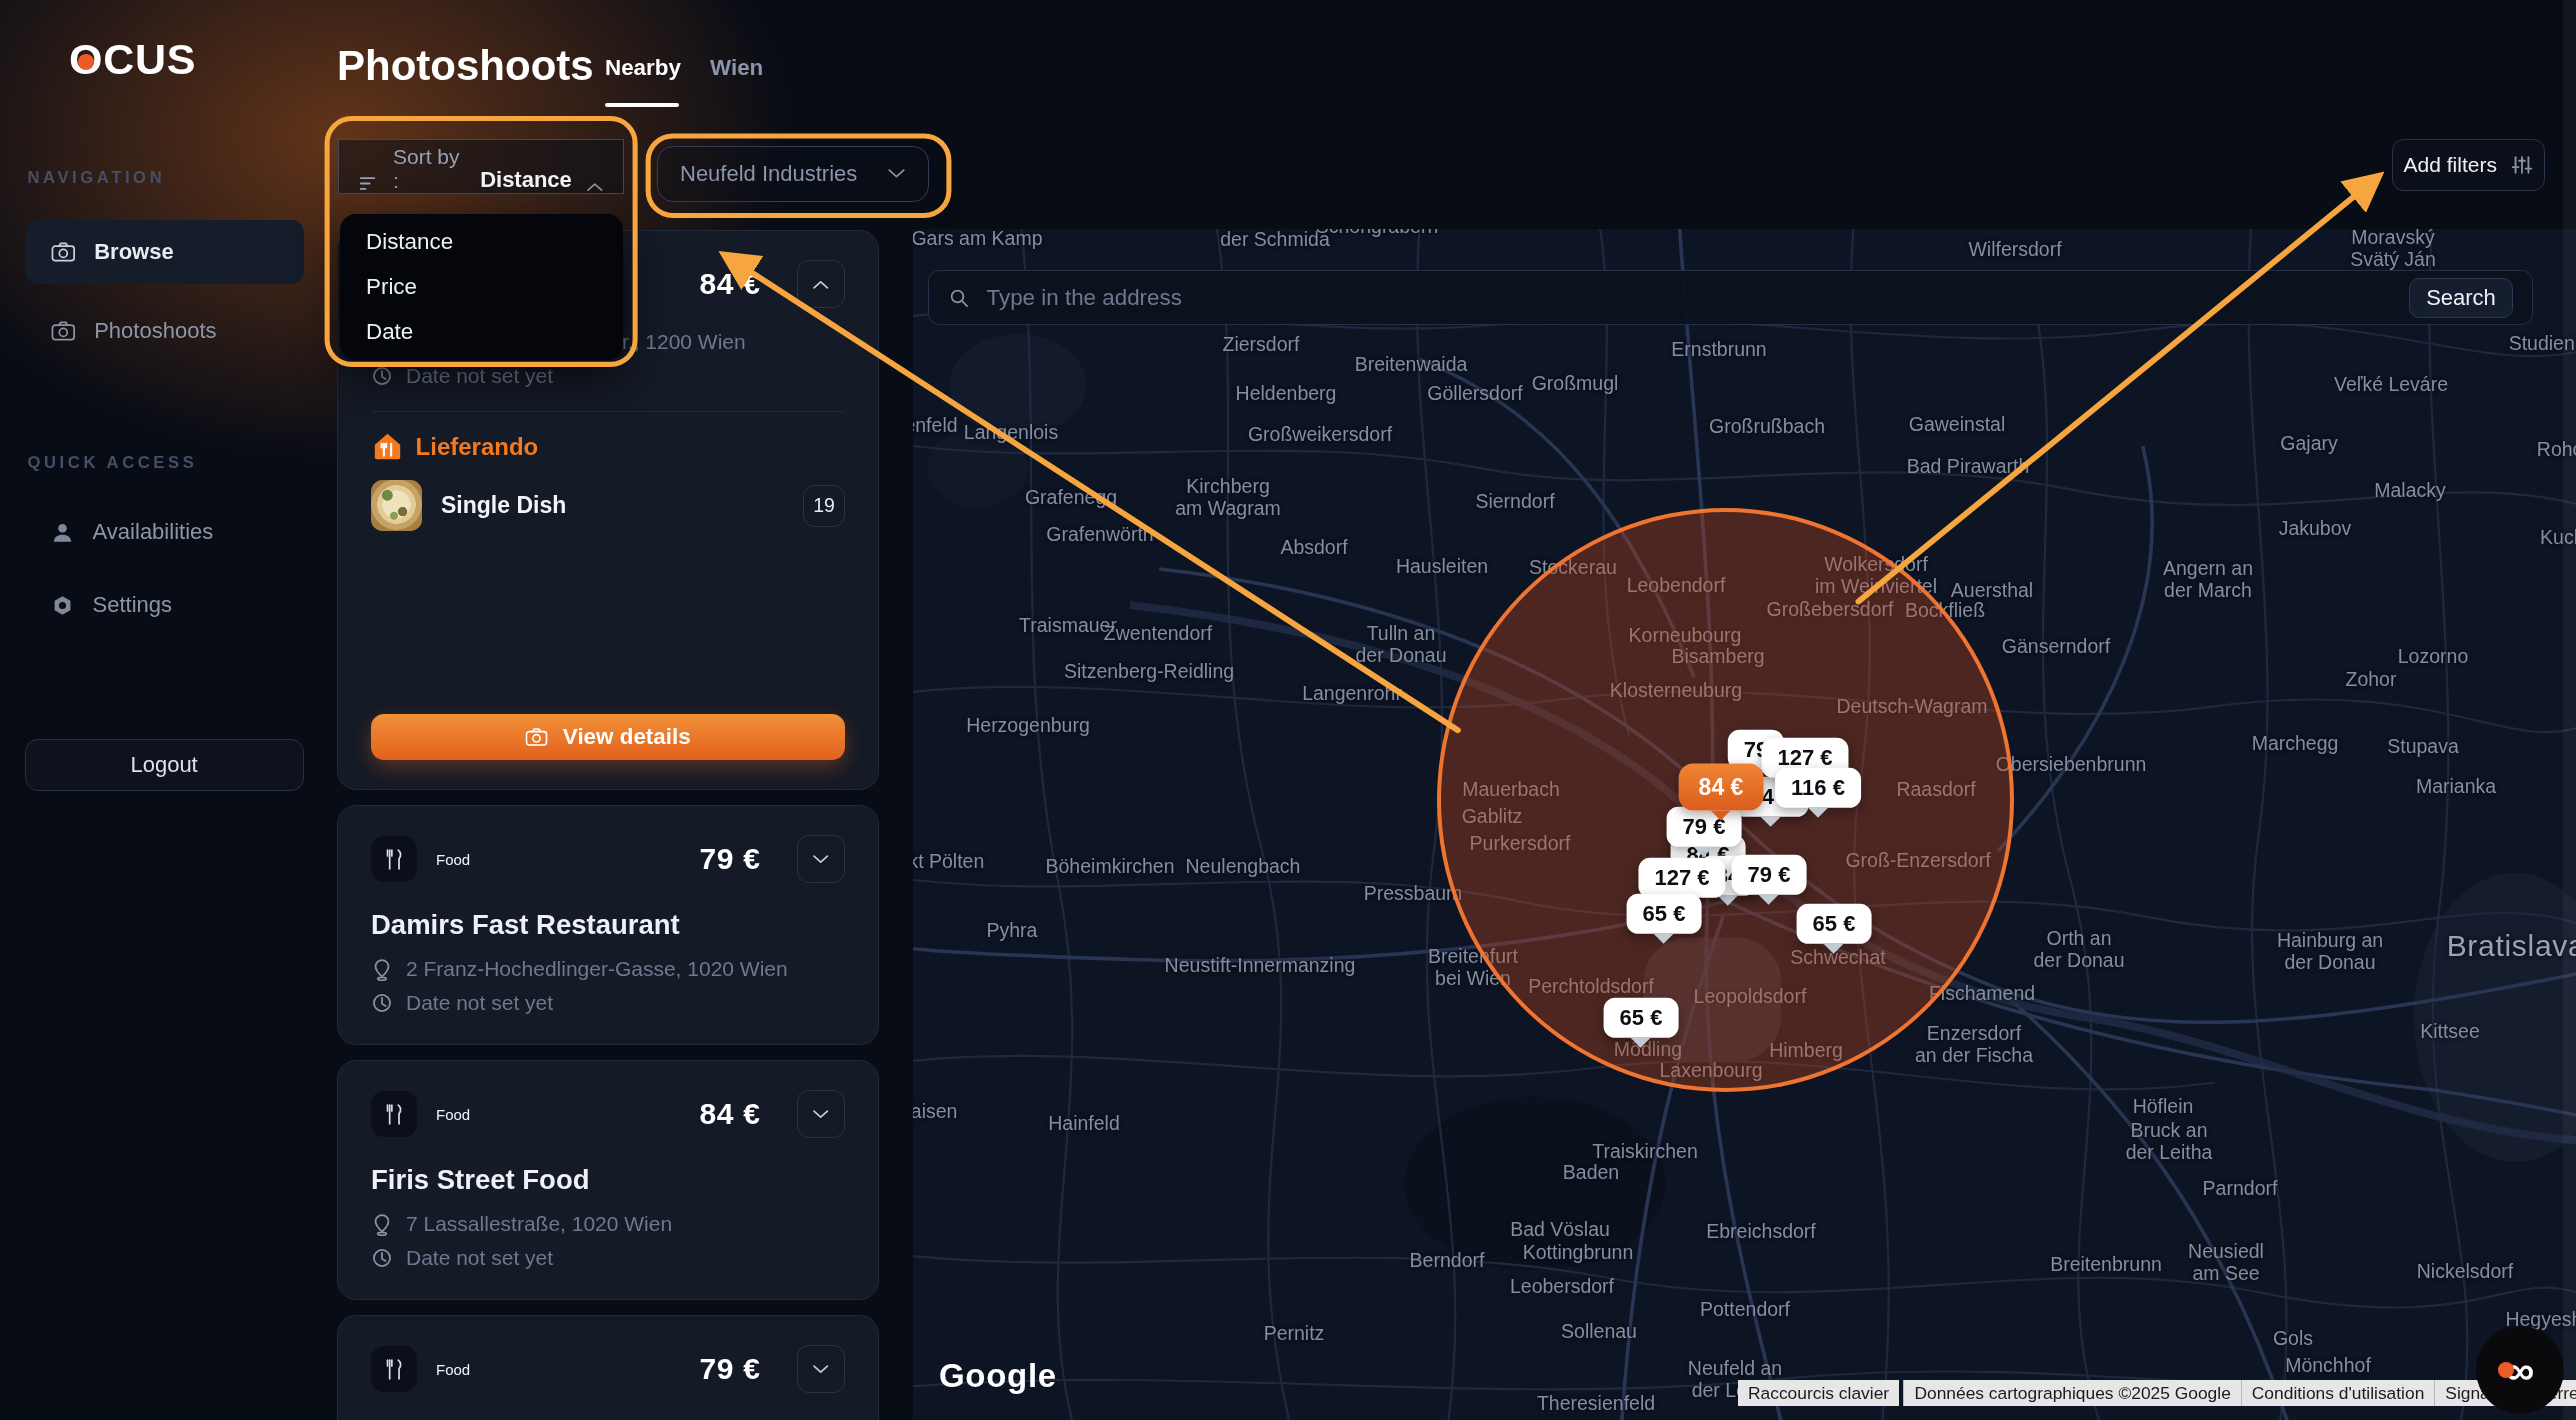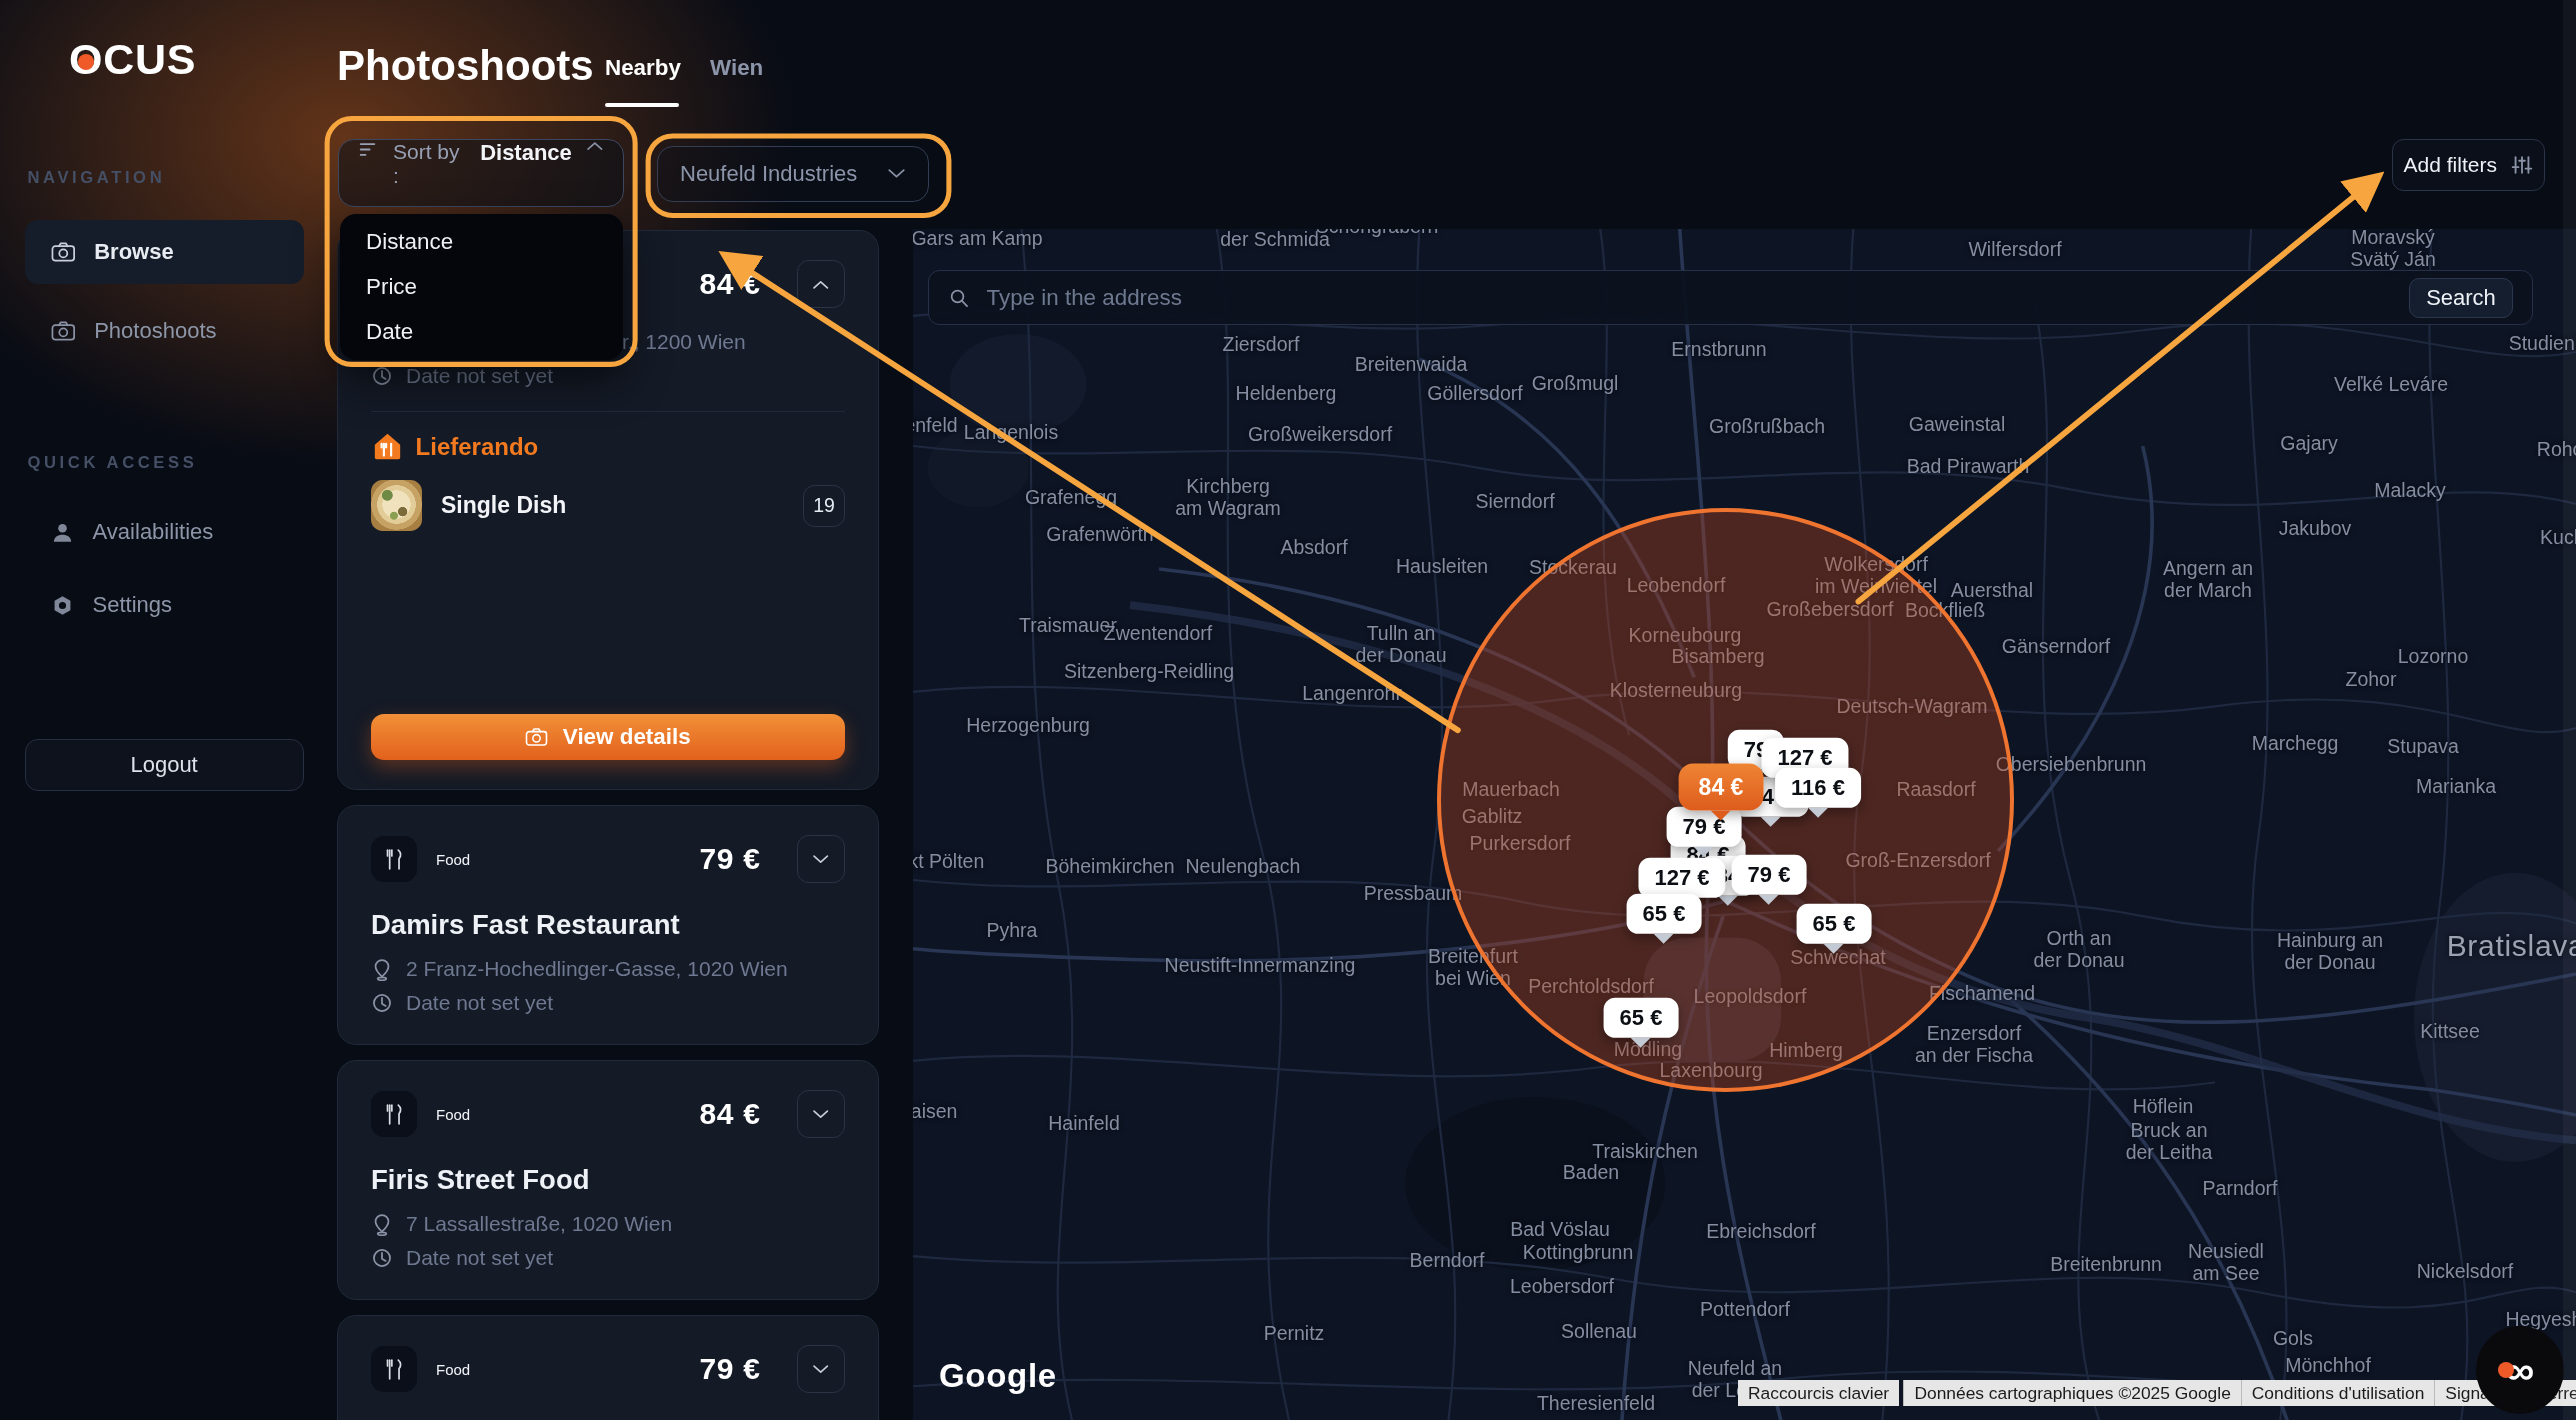--- a/index.html
+++ b/index.html
@@ -18,21 +18,21 @@
   .side-item.active{background:#161d2a;color:#e8ebf1;font-weight:600;}
   .side-item svg{flex:none;}
   .logout{position:absolute;left:24.6px;top:739px;width:279px;height:52px;border:1.4px solid #273043;border-radius:13px;display:grid;place-items:center;font-size:22px;color:#dde2ea;background:rgba(18,24,36,.5);box-sizing:border-box;cursor:pointer;}
   
   .title{position:absolute;left:337px;top:42px;font-size:42px;font-weight:800;color:#fff;}
   .tab{position:absolute;top:55px;font-size:22.4px;cursor:pointer;}
   .tab.on{color:#fff;font-weight:700;}
   .tab.off{color:#8b94a9;font-weight:600;}
   .tab-underline{position:absolute;left:605px;top:103px;width:74px;height:3.6px;background:#fff;border-radius:2.2px;}
   
-  .sortbtn{position:absolute;left:338px;top:139px;width:286px;height:68px;border:1.4px solid #3c4862;border-radius:16px;display:flex;align-items:flex-start;gap:14.5px;padding:0 19px;box-sizing:border-box;background:rgba(10,15,24,.55);cursor:pointer;}
+  .sortbtn{position:absolute;left:338px;top:139px;width:286px;height:55px;border:1.4px solid #3c4862;border-radius:0;display:flex;align-items:flex-end;gap:14.5px;padding:0 19px;box-sizing:border-box;background:rgba(10,15,24,.55);cursor:pointer;}
   .sortbtn .pre{color:#97a0b4;font-size:21px;}
   .sortbtn .val{color:#f2f4f8;font-size:22px;font-weight:700;}
   .sortbtn .chev{margin-left:auto;}
   .dropdown{position:absolute;left:340px;top:214px;width:283px;height:146px;background:#04060c;border-radius:16px;box-shadow:0 17.4px 43px rgba(0,0,0,.65);z-index:45;padding-top:5.8px;box-sizing:border-box;}
   .dropdown .opt{height:45px;display:flex;align-items:center;padding-left:26px;font-size:22.4px;color:#eef1f6;cursor:pointer;}
   .indbtn{position:absolute;left:657px;top:146px;width:272px;height:56px;border:1.4px solid #333e55;border-radius:16px;display:flex;align-items:center;padding:0 22px;box-sizing:border-box;font-size:22px;color:#8b94a9;background:rgba(10,15,24,.4);cursor:pointer;}
   .indbtn .chev{margin-left:auto;}
   .addfilters{position:absolute;left:2392px;top:139px;width:153px;height:52px;border:1.4px solid #2b3449;border-radius:11.6px;display:flex;align-items:center;justify-content:center;gap:14.5px;font-size:21px;color:#eef1f6;background:rgba(14,19,30,.6);box-sizing:border-box;cursor:pointer;}
   
   .cards{position:absolute;left:337px;top:230px;width:542px;height:1190px;overflow:hidden;display:flex;flex-direction:column;gap:15px;z-index:10;}

